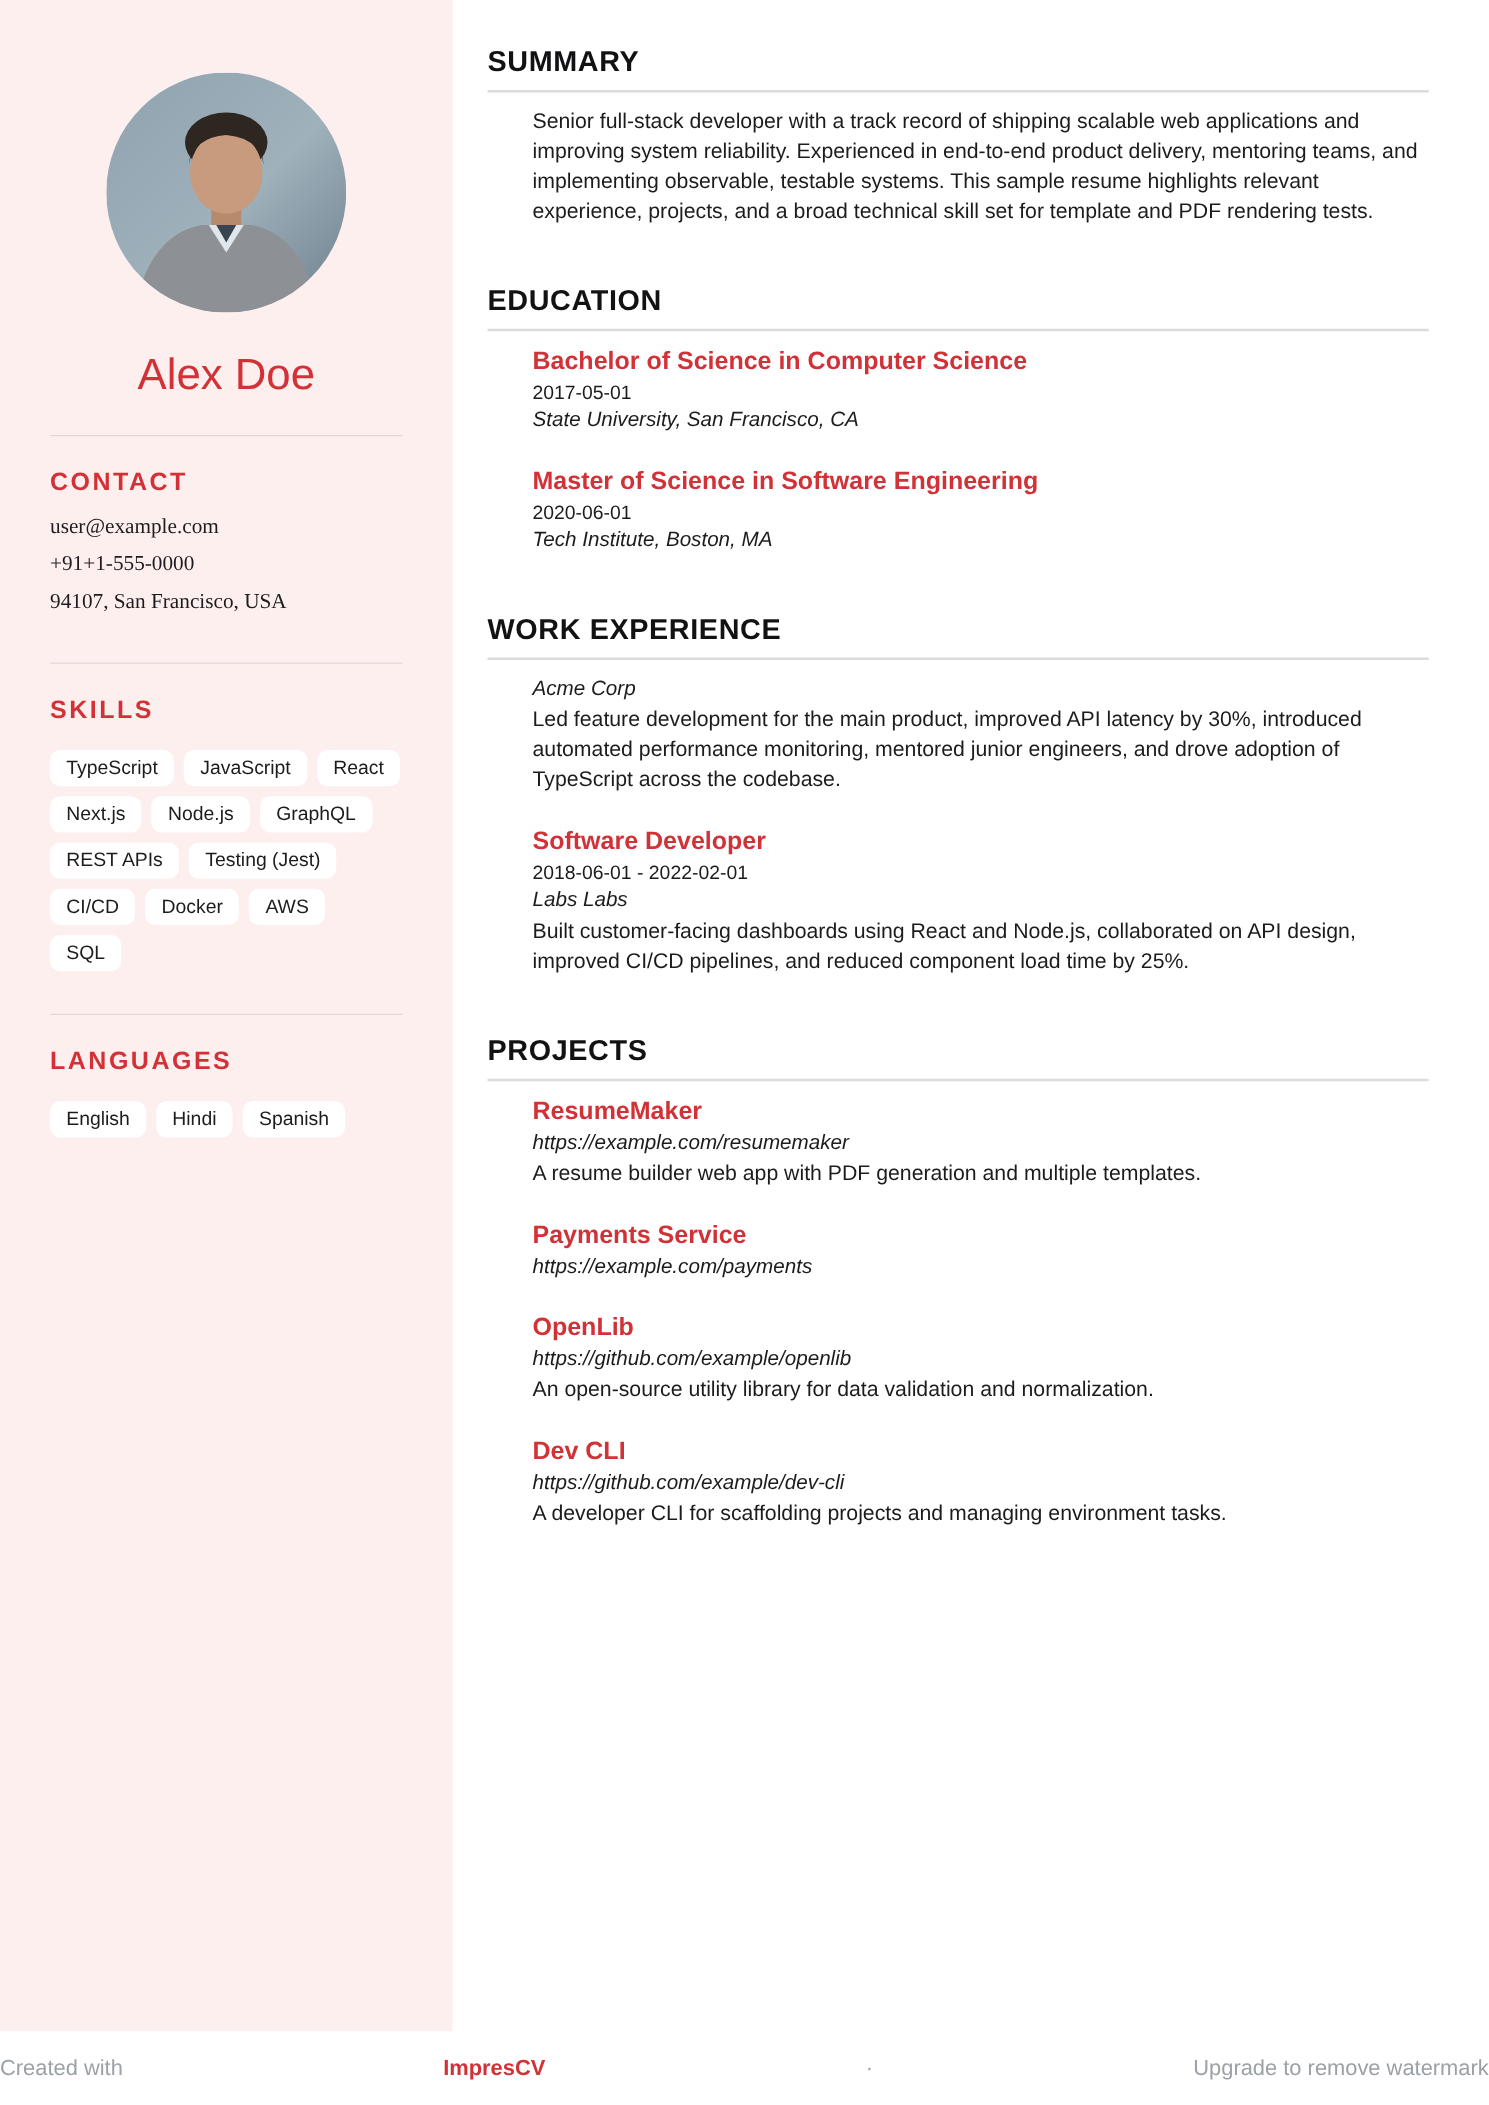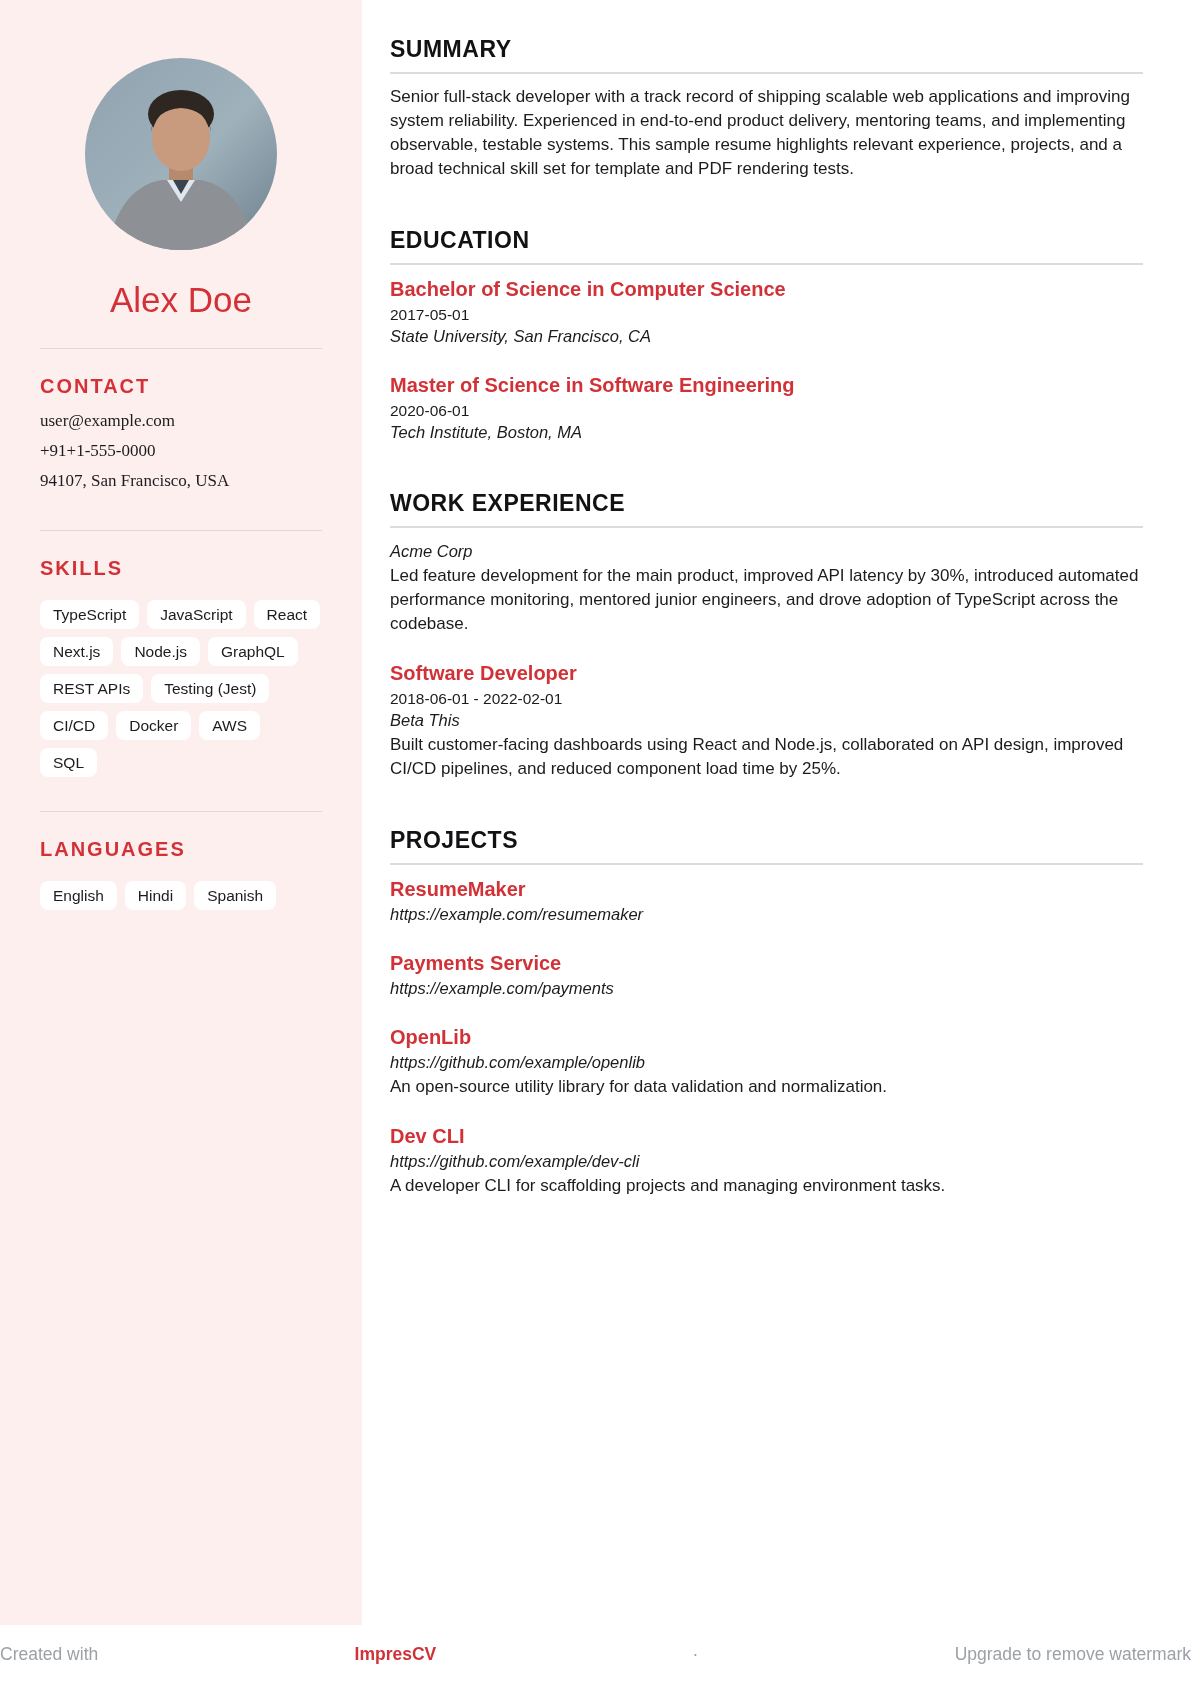--- a/index.html
+++ b/index.html
@@ -48,21 +48,21 @@
   }
   .mt-lg{margin-top:34px;}
 
   
   .main{flex:1;padding:36px 48px 0 28px;}
   .section{margin-bottom:46px;}
   .section-heading{
     font-size:23px;font-weight:bold;letter-spacing:0.5px;color:#121214;
     border-bottom:2px solid var(--divider);padding-bottom:9px;
   }
-  .section-body{padding-top:11px;}
+  .section-body{padding-top:11px;margin-left:36px;}
   .para{font-size:17px;line-height:24px;margin:0;}
   .entry{margin-bottom:24px;}
   .entry:last-child{margin-bottom:0;}
   .entry-header{display:flex;justify-content:space-between;align-items:flex-start;flex-direction:column;}
   .entry-title{color:var(--accent);font-size:20px;font-weight:bold;line-height:26px;}
   .entry-date{font-size:15.5px;color:var(--text);margin-top:4px;white-space:nowrap;}
   .entry-sub{font-style:italic;font-size:16.5px;line-height:24px;}
   .entry-desc{font-size:17px;line-height:24px;margin-top:1px;}
   .proj-url{font-style:italic;font-size:16.5px;line-height:24px;}
 
@@ -180,32 +180,33 @@
       <div class="section-body">
         <div class="entry">
           <div class="entry-sub">Acme Corp</div>
           <div class="entry-desc">Led feature development for the main product, improved API latency by 30%, introduced automated performance monitoring, mentored junior engineers, and drove adoption of TypeScript across the codebase.</div>
         </div>
         <div class="entry">
           <div class="entry-header">
             <span class="entry-title">Software Developer</span>
             <span class="entry-date">2018-06-01 - 2022-02-01</span>
           </div>
-          <div class="entry-sub">Beta This</div>
+          <div class="entry-sub">Labs Labs</div>
           <div class="entry-desc">Built customer-facing dashboards using React and Node.js, collaborated on API design, improved CI/CD pipelines, and reduced component load time by 25%.</div>
         </div>
       </div>
     </section>
 
     <section class="section">
       <div class="section-heading">PROJECTS</div>
       <div class="section-body">
         <div class="entry">
           <div class="entry-title">ResumeMaker</div>
           <div class="proj-url">https://example.com/resumemaker</div>
+          <div class="entry-desc">A resume builder web app with PDF generation and multiple templates.</div>
         </div>
         <div class="entry">
           <div class="entry-title">Payments Service</div>
           <div class="proj-url">https://example.com/payments</div>
         </div>
         <div class="entry">
           <div class="entry-title">OpenLib</div>
           <div class="proj-url">https://github.com/example/openlib</div>
           <div class="entry-desc">An open-source utility library for data validation and normalization.</div>
         </div>

